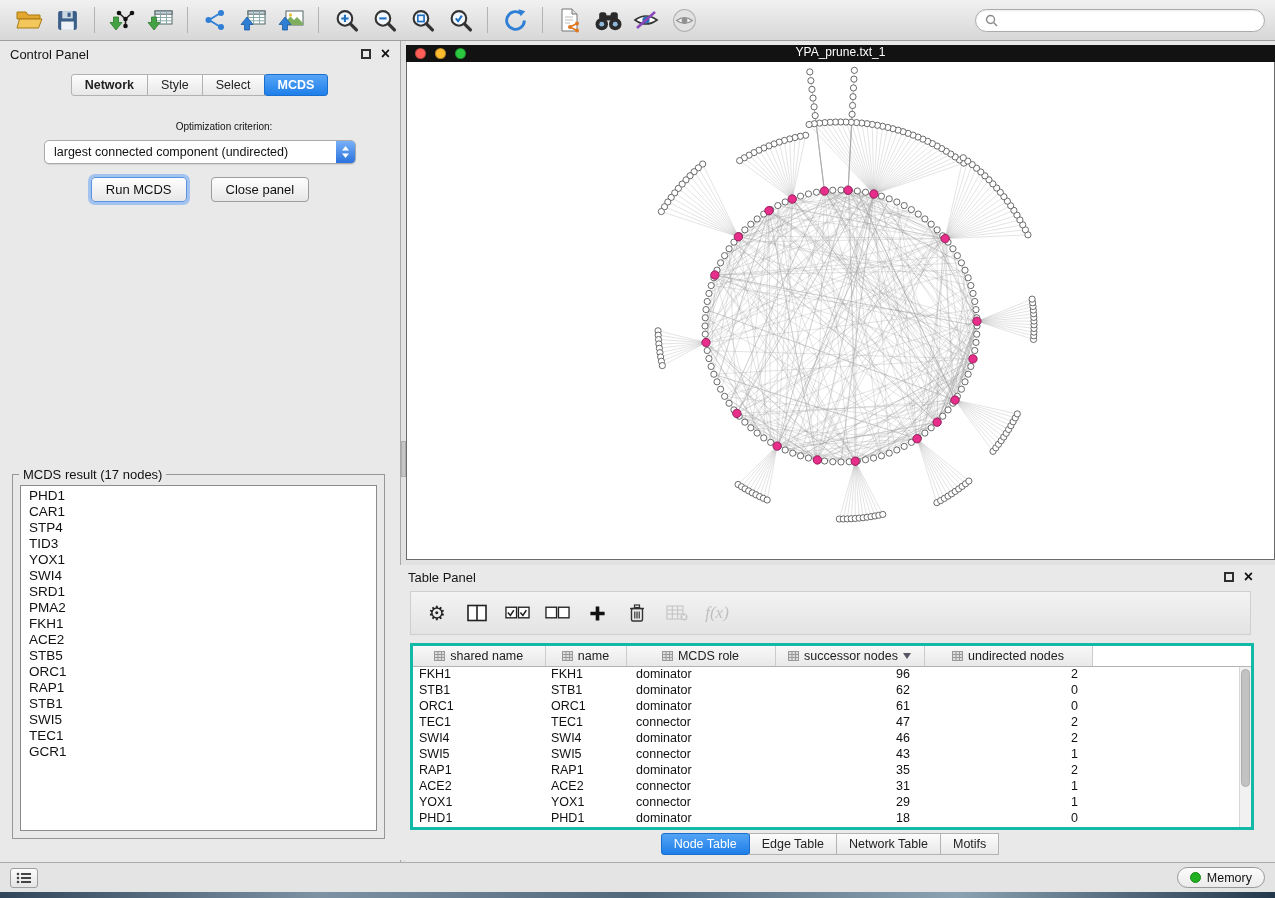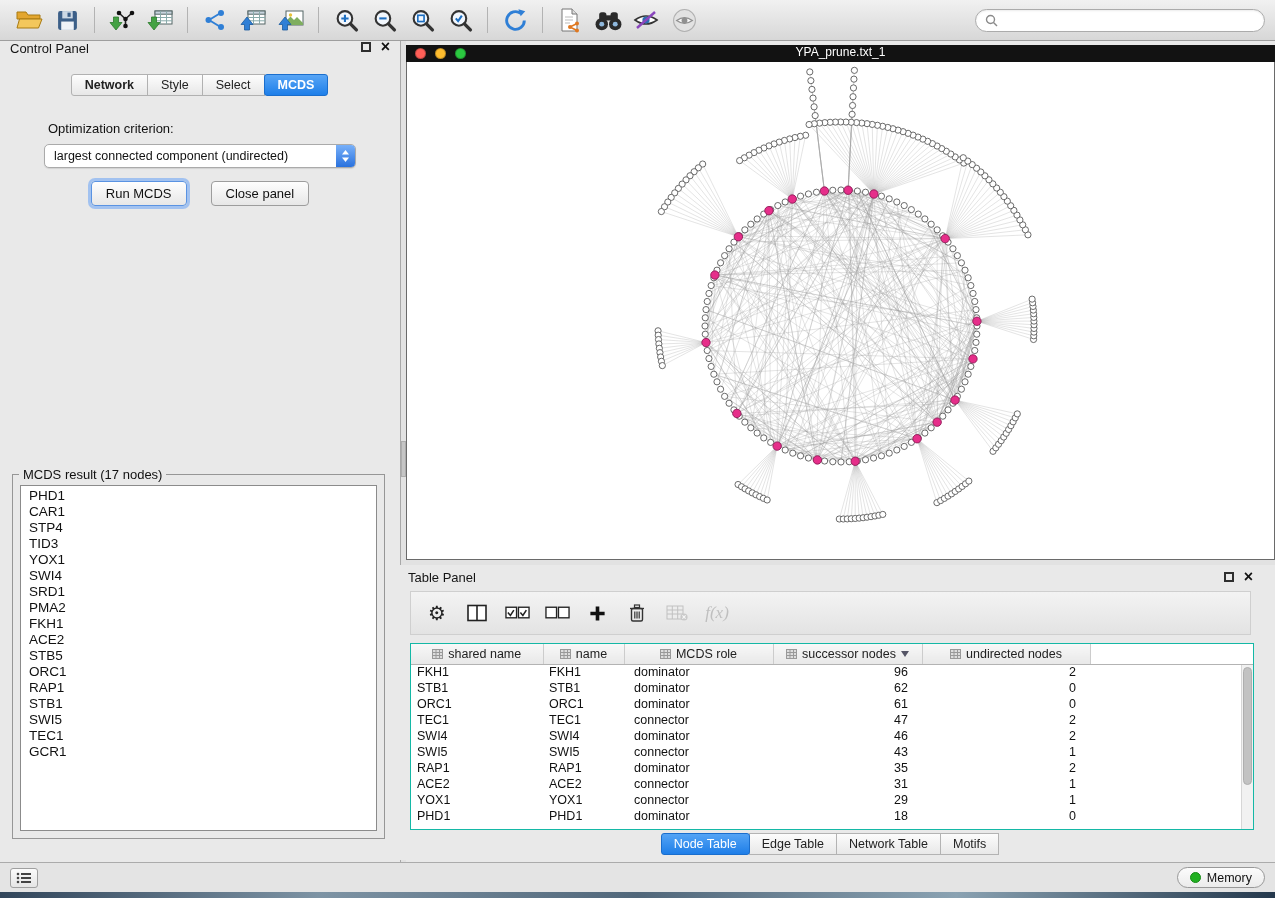--- a/index.html
+++ b/index.html
@@ -9,29 +9,29 @@
 
 
 .toolbar{position:absolute;left:0;top:0;width:1275px;height:41px;background:linear-gradient(#f1f1f1,#d7d7d7);border-bottom:1px solid #9e9e9e;display:flex;align-items:center;padding:0 10px;}
 .tb{width:38px;height:34px;display:flex;align-items:center;justify-content:center;background:none;border:0;}
 .sep{width:1px;height:26px;background:#b3b3b3;margin:0 8px;}
 .search-box{margin-left:auto;width:290px;height:23px;background:#fff;border:1px solid #ababab;border-radius:12px;display:flex;align-items:center;padding:0 9px;gap:6px;box-shadow:inset 0 1px 2px rgba(0,0,0,.08);}
 .search-box input{border:0;outline:0;flex:1;font-size:12px;background:transparent;font-family:"Liberation Sans",sans-serif;}
 
 
 .control-panel{position:absolute;left:0;top:41px;width:401px;height:821px;background:#e9e9e9;border-right:1px solid #a8a8a8;}
-.panel-titlebar{height:26px;display:flex;align-items:flex-start;padding:0 10px;font-size:13px;color:#151515;}
+.panel-titlebar{height:26px;display:flex;align-items:center;padding:0 10px;font-size:13px;color:#151515;}
 .pt-icons{margin-left:auto;display:flex;gap:10px;align-items:center;}
 .float-btn{width:10px;height:10px;border:2px solid #2e2e2e;background:none;display:inline-block;}
 .close-btn{font-size:16px;font-weight:bold;color:#111;line-height:12px;background:none;border:0;}
 .cp-tabs{display:flex;justify-content:center;margin-top:7px;}
 .cp-tab{font-size:12.5px;padding:3px 13px;background:linear-gradient(#fdfdfd,#e7e7e7);border:1px solid #b1b1b1;margin-left:-1px;color:#222;}
 .cp-tab:first-child{border-radius:3px 0 0 3px;font-weight:bold;}
 .cp-tab.active{background:linear-gradient(#57a5f6,#1e7fe9);color:#fff;border-color:#1a6ecd;border-radius:3px;font-weight:bold;z-index:2;}
-.opt-label{text-align:left;font-size:13px;margin-top:25px;color:#111;padding-left:48px;}
+.opt-label{text-align:center;font-size:10px;margin-top:25px;color:#111;padding-left:48px;}
 .combo{width:312px;height:24px;margin:8px auto 0;background:#fff;border:1px solid #aaa;border-radius:5px;display:flex;align-items:center;box-shadow:0 1px 1px rgba(0,0,0,.1);}
 .combo-text{flex:1;font-size:12.5px;padding-left:9px;color:#111;white-space:nowrap;overflow:hidden;}
 .combo-cap{width:19px;height:22px;margin-right:0;border-radius:0 4px 4px 0;background:linear-gradient(#78b0f9,#2a72de);display:flex;align-items:center;justify-content:center;}
 .cp-buttons{display:flex;justify-content:center;gap:24px;margin-top:13px;}
 .btn{font-size:13px;padding:4px 14px;background:linear-gradient(#fefefe,#e7e7e7);border:1px solid #9d9d9d;border-radius:4px;color:#111;}
 .btn.focused{box-shadow:0 0 0 3px rgba(103,163,245,.55);border-color:#5a93e2;}
 .result-group{position:absolute;left:12px;top:426px;width:373px;height:372px;border:1px solid #969696;background:#e9e9e9;}
 .result-group legend{font-size:13px;margin-left:6px;padding:0 4px;color:#111;}
 .result-list{position:absolute;left:7px;right:7px;top:3px;bottom:7px;background:#fff;border:1px solid #8b8b8b;overflow:hidden;padding-top:2px;}
 .result-item{font-size:13.5px;height:16px;line-height:16px;padding-left:8px;color:#111;}
@@ -52,21 +52,21 @@
 .net-body{height:498px;background:#fff;border:1px solid #6a6a6a;border-top:none;}
 
 
 .table-panel{position:absolute;left:396px;top:565px;width:869px;height:295px;background:#e9e9e9;}
 .tp-titlebar{height:24px;display:flex;align-items:center;padding:0 12px;font-size:13px;color:#151515;}
 .tp-toolbar{margin:2px 14px 0;height:44px;background:linear-gradient(#f3f3f3,#e3e3e3);border:1px solid #cfcfcf;display:flex;align-items:center;gap:4px;padding:0 8px;}
 .tpb{width:36px;height:36px;display:flex;align-items:center;justify-content:center;background:none;border:0;}
 .tpb.disabled{opacity:.65;}
 .gear-glyph{font-family:"DejaVu Sans",sans-serif;font-size:20px;color:#222;line-height:20px;}
 .fx-text{font-family:"Liberation Serif",serif;font-style:italic;font-size:17px;color:#a9a9a9;}
-.table-wrap{position:absolute;left:14px;right:11px;top:78px;bottom:30px;background:#fff;border:1px solid #14b8a6;overflow:hidden;}
+.table-wrap{position:absolute;left:14px;right:11px;top:78px;bottom:30px;background:#fff;border:3px solid #14b8a6;overflow:hidden;}
 table{border-collapse:collapse;table-layout:fixed;width:100%;}
 th{height:20px;background:linear-gradient(#f8f8f8,#e8e8e8);border-right:1px solid #ccc;border-bottom:1px solid #b3b3b3;font-weight:normal;font-size:12.5px;color:#222;padding:0;}
 th.filler{background:#fff;border-right:none;}
 .th-inner{display:flex;align-items:center;justify-content:center;gap:5px;}
 td{height:16px;font-size:12.5px;padding:0 6px;color:#111;white-space:nowrap;overflow:hidden;}
 td.num{text-align:right;padding-right:14px;}
 td.c-role{padding-left:10px;}
 .tp-scrollbar{position:absolute;right:0;top:21px;bottom:0;width:12px;background:#f1f1f1;border-left:1px solid #d6d6d6;}
 .tp-scrollbar .thumb{position:absolute;left:1px;right:1px;top:2px;height:118px;background:#c2c2c2;border:1px solid #aeaeae;border-radius:5px;}
 .tp-tabs{position:absolute;left:0;right:0;bottom:5px;display:flex;justify-content:center;}

